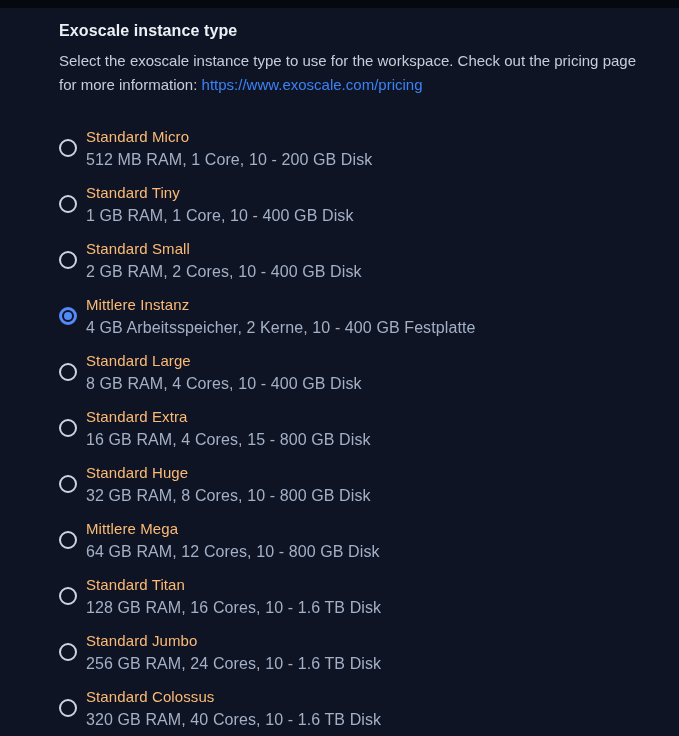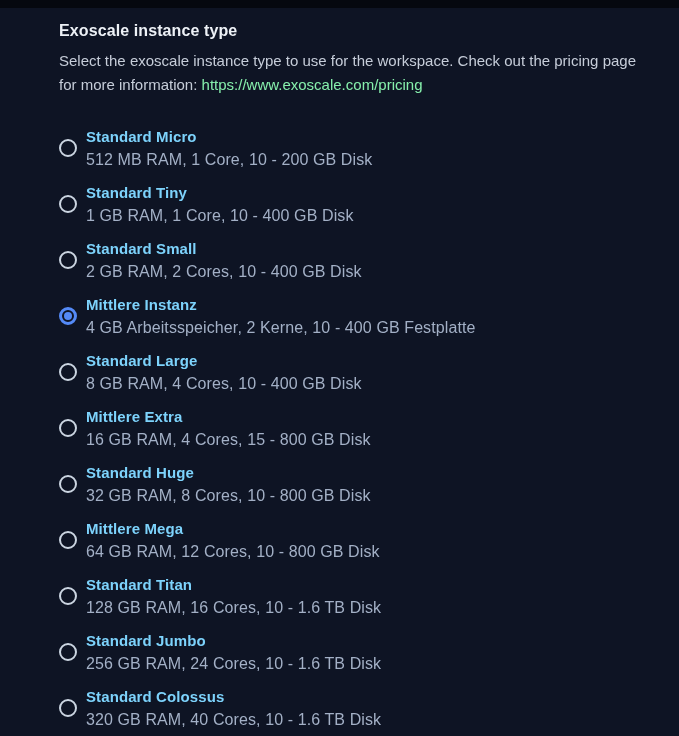--- a/index.html
+++ b/index.html
@@ -25,21 +25,21 @@
     letter-spacing: 0.1px;
   }
   .page-desc {
     margin-top: 6px;
     max-width: 588px;
     color: #c6cdd9;
     font-size: 15px;
     line-height: 24px;
   }
   .page-desc .link {
-    color: #86efac;
+    color: #3b82f6;
     text-decoration: none;
     cursor: pointer;
   }
   .options {
     margin-top: 28px;
   }
   .option {
     display: flex;
     align-items: center;
     gap: 9px;
@@ -66,23 +66,23 @@
     width: 8px;
     height: 8px;
     border-radius: 50%;
     background: #548af7;
   }
   .texts {
     display: flex;
     flex-direction: column;
   }
   .opt-title {
-    color: #7dd3fc;
+    color: #fdba74;
     font-size: 15px;
-    font-weight: 700;
+    font-weight: 400;
     line-height: 23px;
     letter-spacing: 0.1px;
   }
   .opt-desc {
     color: #a3b0c6;
     font-size: 16px;
     line-height: 23px;
     letter-spacing: 0.1px;
   }
 </style>
@@ -133,21 +133,21 @@
     <span class="radio"></span>
     <span class="texts">
       <span class="opt-title">Standard Large</span>
       <span class="opt-desc">8 GB RAM, 4 Cores, 10 - 400 GB Disk</span>
     </span>
   </label>
 
   <label class="option">
     <span class="radio"></span>
     <span class="texts">
-      <span class="opt-title">Mittlere Extra</span>
+      <span class="opt-title">Standard Extra</span>
       <span class="opt-desc">16 GB RAM, 4 Cores, 15 - 800 GB Disk</span>
     </span>
   </label>
 
   <label class="option">
     <span class="radio"></span>
     <span class="texts">
       <span class="opt-title">Standard Huge</span>
       <span class="opt-desc">32 GB RAM, 8 Cores, 10 - 800 GB Disk</span>
     </span>

